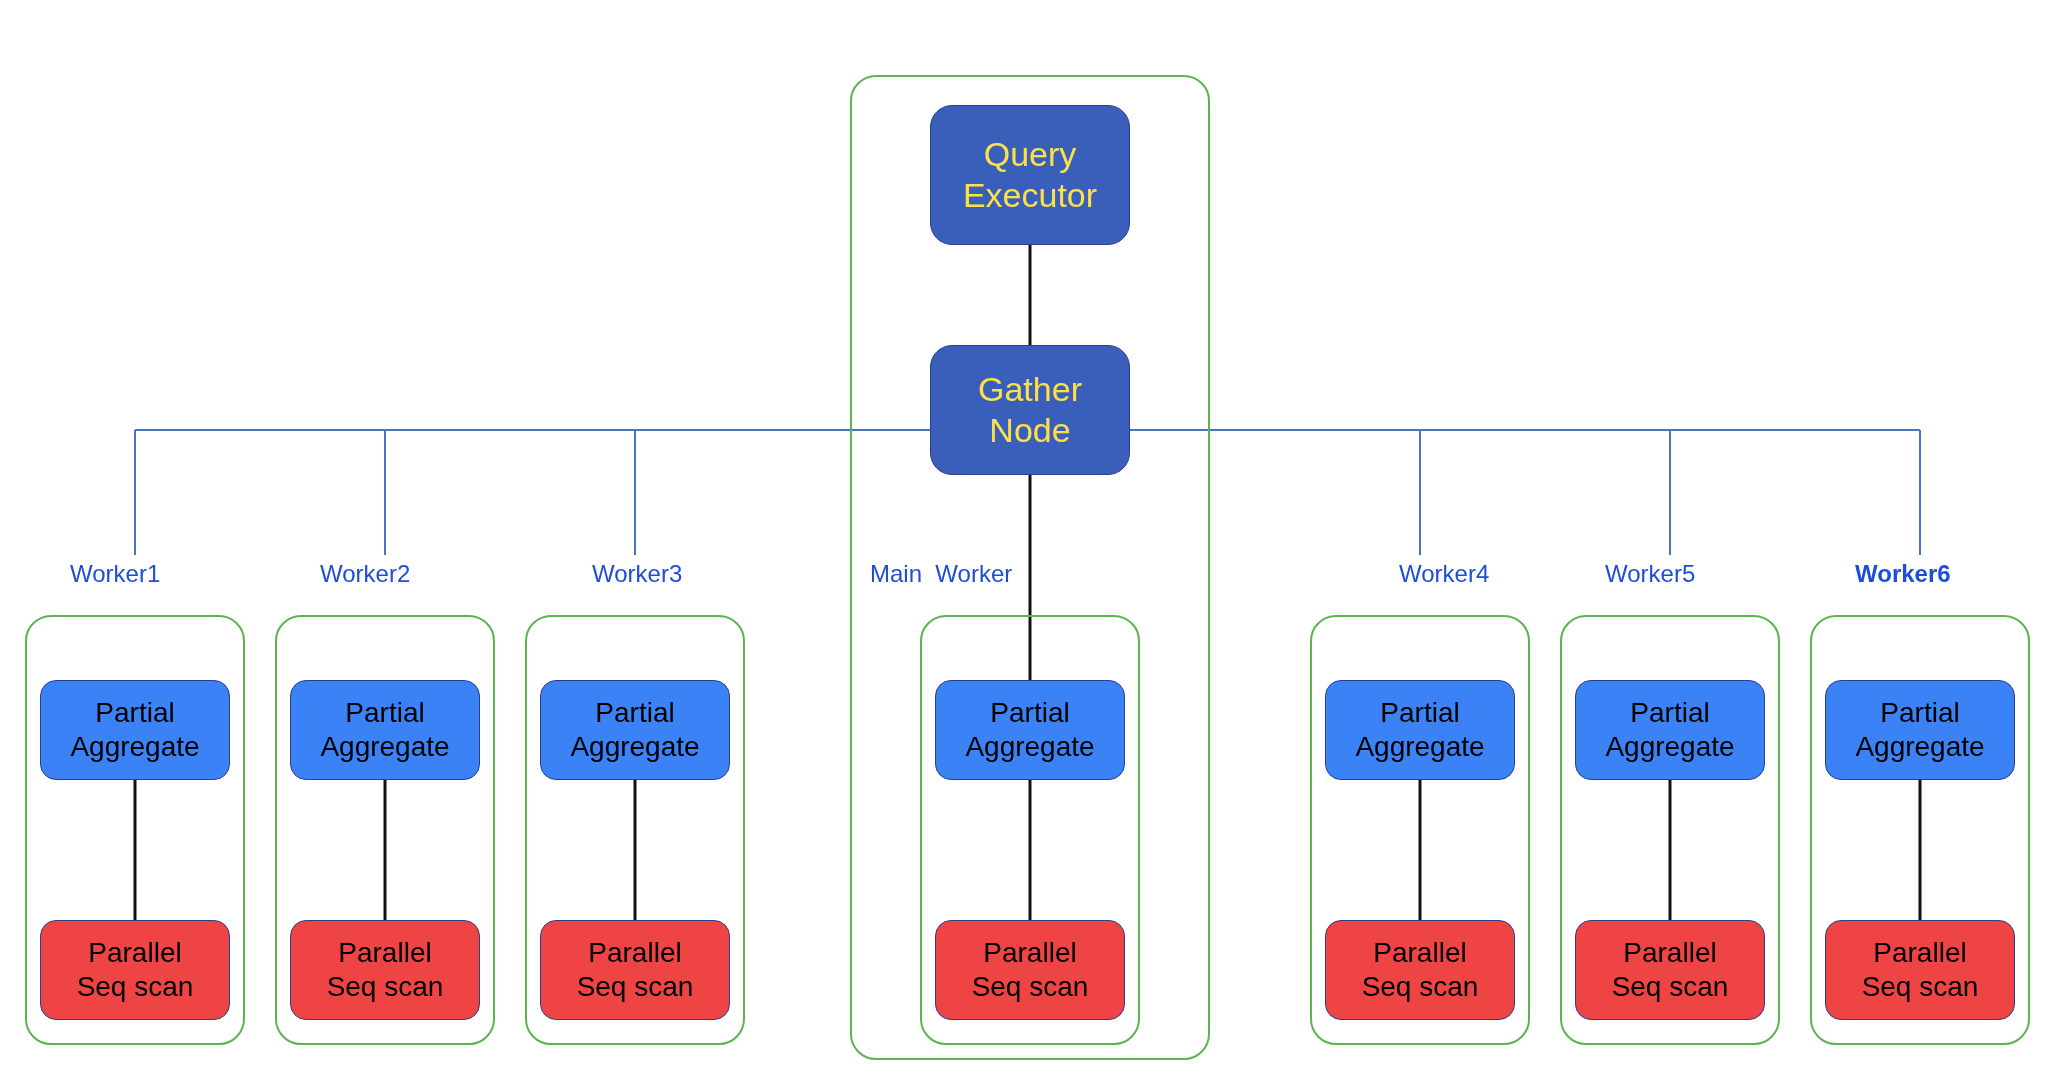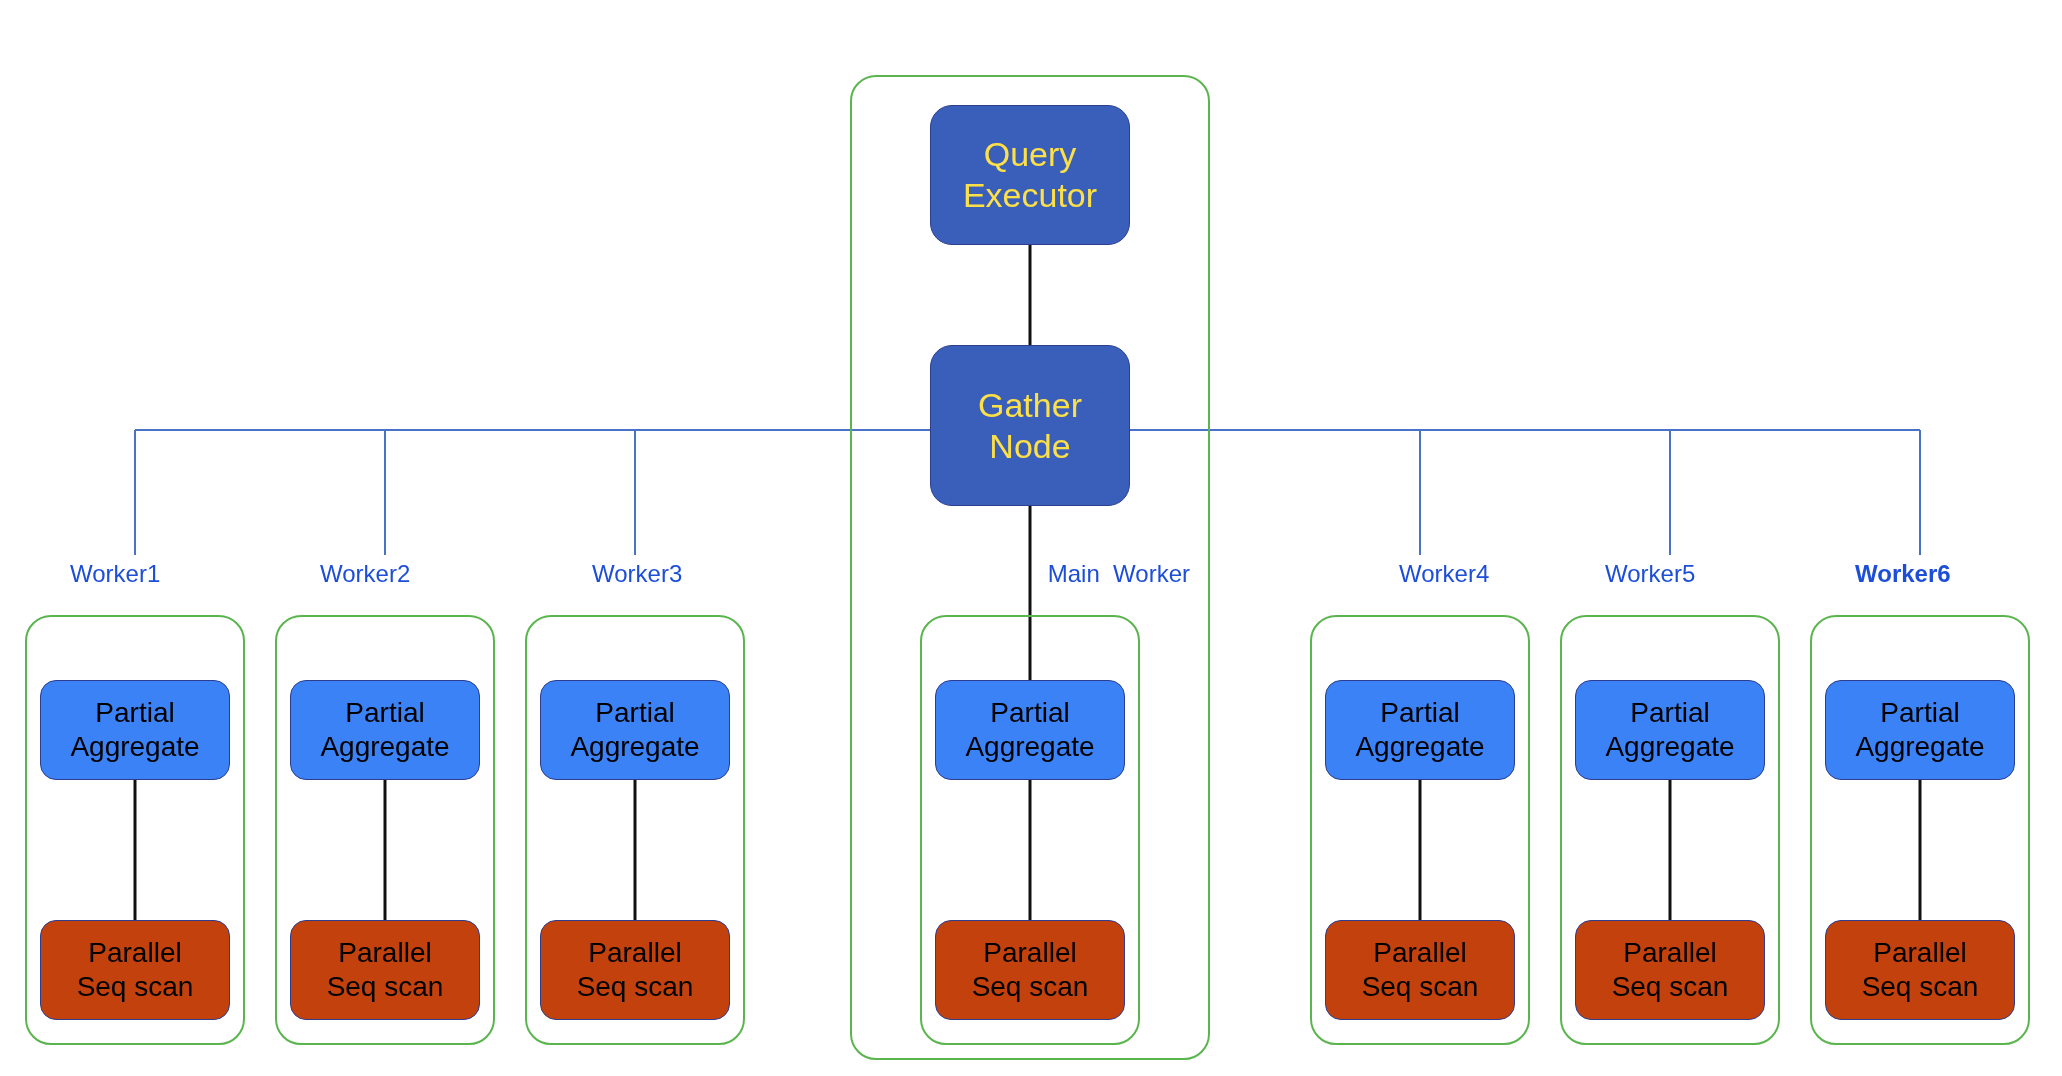--- a/index.html
+++ b/index.html
@@ -43,21 +43,21 @@
     box-sizing: border-box;
   }
   .orange-box {
     background: #3b82f6;
     color: #000000;
     border: 1px solid #2d3e8f;
     border-radius: 16px;
     font-size: 28px;
   }
   .lightblue-box {
-    background: #c2410c;
+    background: #ef4444;
     color: #000000;
     border: 1px solid #2d3e8f;
     border-radius: 16px;
     font-size: 28px;
   }
   .label {
     position: absolute;
     font-size: 24px;
     color: #1d4ed8;
     white-space: nowrap;
@@ -92,24 +92,24 @@
     <line x1="1420" y1="780" x2="1420" y2="920" stroke="#111" stroke-width="3"></line>
     <line x1="1670" y1="780" x2="1670" y2="920" stroke="#111" stroke-width="3"></line>
     <line x1="1920" y1="780" x2="1920" y2="920" stroke="#111" stroke-width="3"></line>
   </svg>
 
   <div class="green-frame" style="left:850px; top:75px; width:360px; height:985px;"></div>
 
   <div class="box blue-box" style="left:930px; top:105px; width:200px; height:140px; white-space:pre-line;">Query
 Executor</div>
 
-  <div class="box blue-box" style="left:930px; top:345px; width:200px; height:161px; white-space:pre-line;">Gather
+  <div class="box blue-box" style="left:930px; top:345px; width:200px; height:130px; white-space:pre-line;">Gather
 Node</div>
 
-  <div class="label center" style="left:870px; top:560px; width:320px; text-align:right; white-space:pre;">Main  Worker</div>
+  <div class="label center" style="left:870px; top:560px; width:320px; text-align:left; white-space:pre;">Main  Worker</div>
 
   <div class="green-frame" style="left:920px; top:615px; width:220px; height:430px;"></div>
   <div class="box orange-box" style="left:935px; top:680px; width:190px; height:100px; white-space:pre-line;">Partial
 Aggregate</div>
   <div class="box lightblue-box" style="left:935px; top:920px; width:190px; height:100px; white-space:pre-line;">Parallel
 Seq scan</div>
 
   <div class="label" style="left:70px; top:560px;">Worker1</div>
   <div class="green-frame" style="left:25px; top:615px; width:220px; height:430px;"></div>
   <div class="box orange-box" style="left:40px; top:680px; width:190px; height:100px; white-space:pre-line;">Partial

